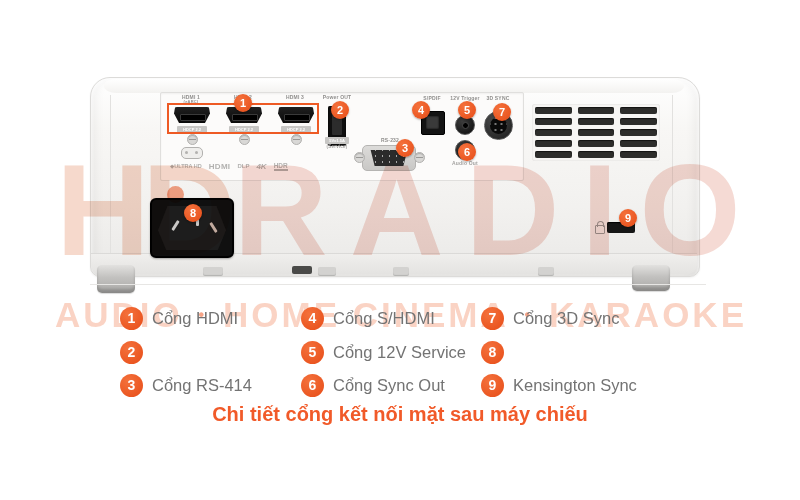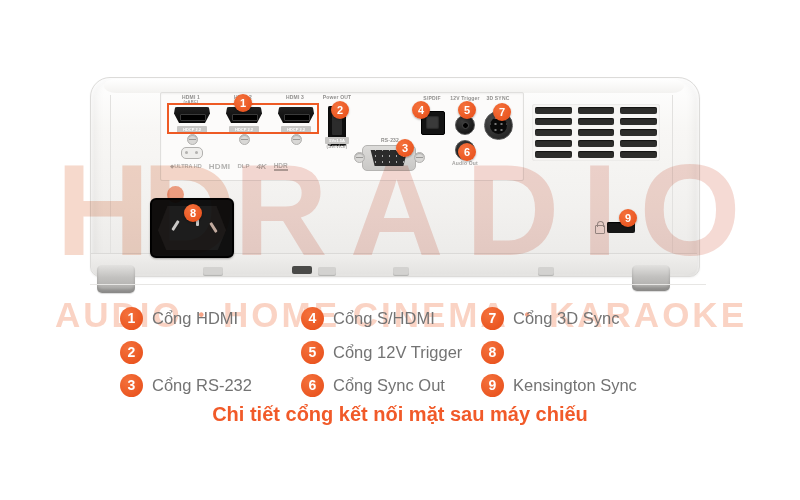--- a/index.html
+++ b/index.html
@@ -279,29 +279,29 @@
 
   <div class="abs legend-item" style="left:120px;top:306px;">
     <span class="lg-circle">1</span>
     <span class="lg-text">Cổng HDMI</span>
   </div>
   <div class="abs legend-item" style="left:120px;top:340px;">
     <span class="lg-circle">2</span>
   </div>
   <div class="abs legend-item" style="left:120px;top:373px;">
     <span class="lg-circle">3</span>
-    <span class="lg-text">Cổng RS-232</span>
+    <span class="lg-text">Cổng RS-414</span>
   </div>
   <div class="abs legend-item" style="left:301px;top:306px;">
     <span class="lg-circle">4</span>
     <span class="lg-text">Cổng S/HDMI</span>
   </div>
   <div class="abs legend-item" style="left:301px;top:340px;">
     <span class="lg-circle">5</span>
-    <span class="lg-text">Cổng 12V Trigger</span>
+    <span class="lg-text">Cổng 12V Service</span>
   </div>
   <div class="abs legend-item" style="left:301px;top:373px;">
     <span class="lg-circle">6</span>
     <span class="lg-text">Cổng Sync Out</span>
   </div>
   <div class="abs legend-item" style="left:481px;top:306px;">
     <span class="lg-circle">7</span>
     <span class="lg-text">Cổng 3D Sync</span>
   </div>
   <div class="abs legend-item" style="left:481px;top:340px;">

